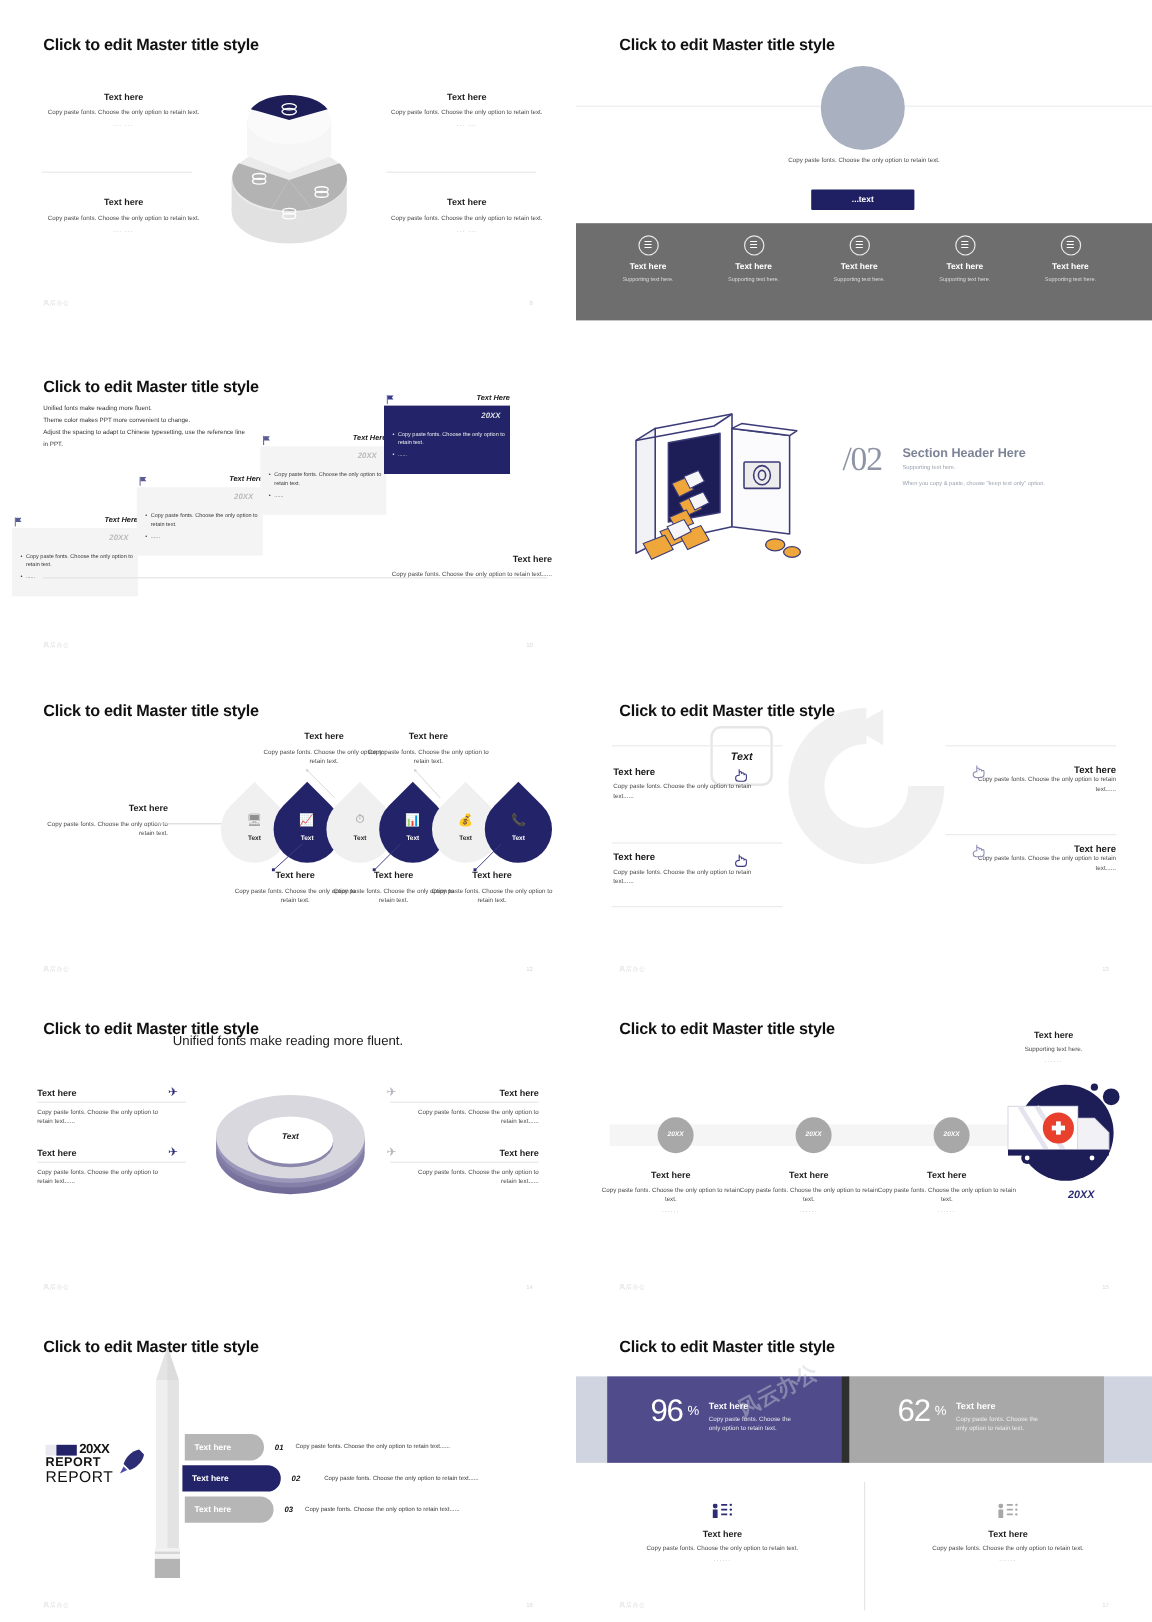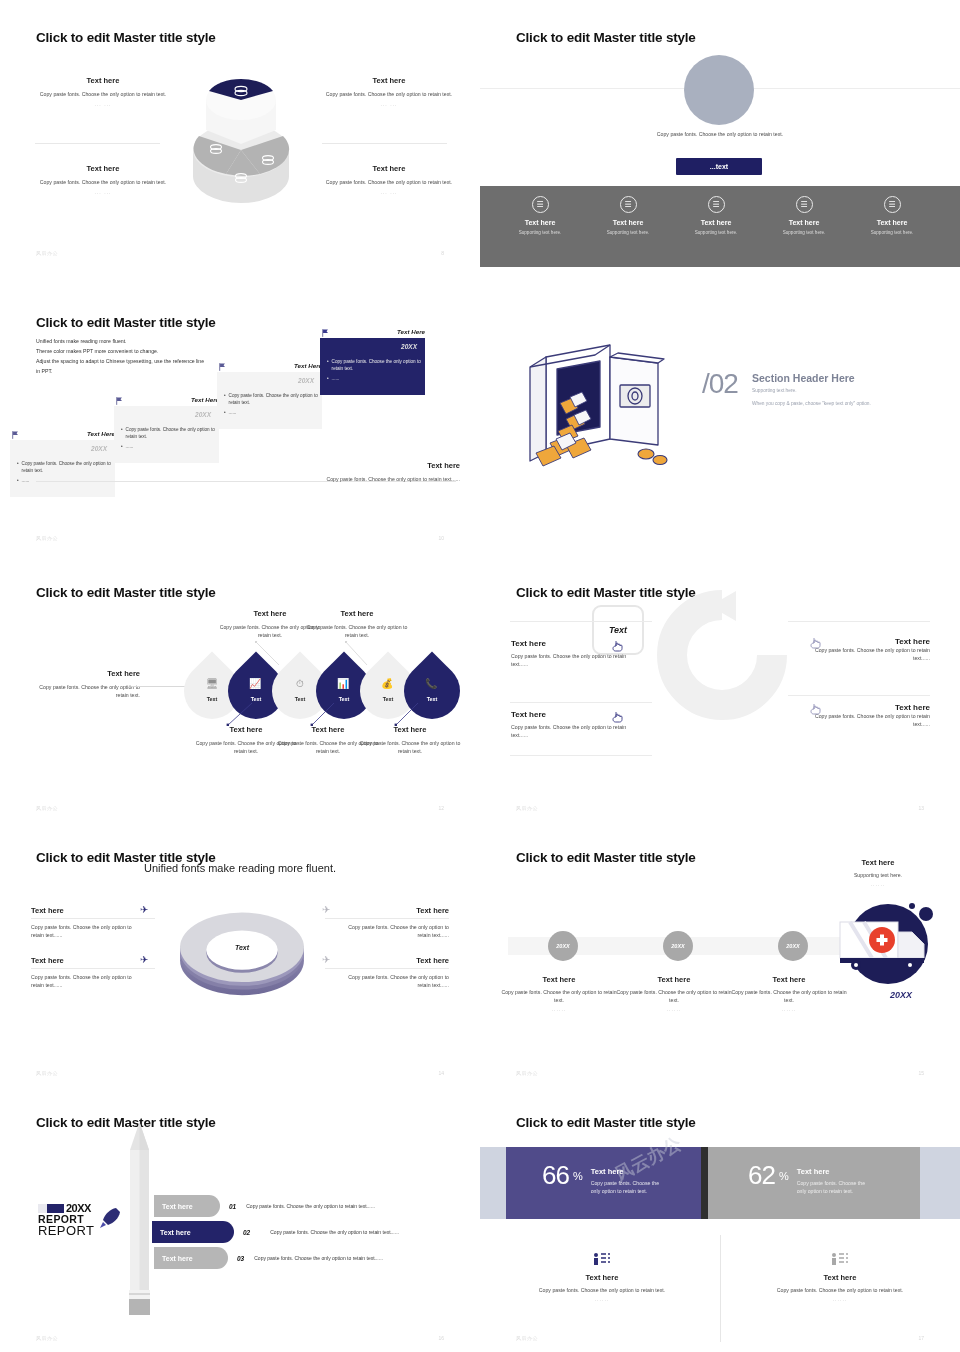--- a/index.html
+++ b/index.html
@@ -78,21 +78,21 @@
                    color:#3c3c3c; line-height:1.5; }
   .card.active .panel { background:#232369; }
   .card.active .yr { color:#e0e0e0; }
   .card.active .bullets { color:#ececec; }
   .s3-rule { position:absolute; left:36px; top:196px; width:420px; height:1px; background:#e4e4e4; }
   .s3-foot { position:absolute; right:20px; top:176px; width:150px; text-align:right; }
 
   
   .safe { position:absolute; left:20px; top:42px; width:205px; height:150px; }
   .sec-num { position:absolute; left:222px; top:83px; font-size:28px; color:#8e94a5;
-             font-weight:300; letter-spacing:-1px; font-family:Liberation Sans, sans-serif;}
+             font-weight:300; letter-spacing:-1px; font-family:Liberation Serif, serif;}
   .sec-h { position:absolute; left:272px; top:87px; font-size:10.5px; font-weight:bold;
            color:#7d8396; }
   .sec-s1 { position:absolute; left:272px; top:103px; font-size:4.8px; color:#9aa0ae; }
   .sec-s2 { position:absolute; left:272px; top:116px; font-size:4.8px; color:#9aa0ae; }
 
   
   .leaf { position:absolute; width:56px; height:56px; }
   .leaf .shape { position:absolute; inset:0; border-radius:50% 0 50% 50%;
                  transform:rotate(-45deg); }
   .leaf.navy .shape { background:#232369; }
@@ -712,21 +712,21 @@
 <div class="slide r4 c1">
   <div class="title">Click to edit Master title style</div>
 
   <div class="s10-strip"></div>
   <div class="s10-a"></div>
   <div class="s10-div"></div>
   <div class="s10-b"></div>
   <div class="wm" style="left:132px; top:62px;">风云办公</div>
 
   <div class="pct" style="left:62px; top:78px;">
-    <div class="big">66</div>
+    <div class="big">96</div>
     <div class="sym">%</div>
     <div class="tx">
       <div class="h4">Text here</div>
       <div class="body-s" style="width:76px;">Copy paste fonts. Choose the only option to retain text.</div>
     </div>
   </div>
 
   <div class="pct" style="left:268px; top:78px;">
     <div class="big">62</div>
     <div class="sym">%</div>

